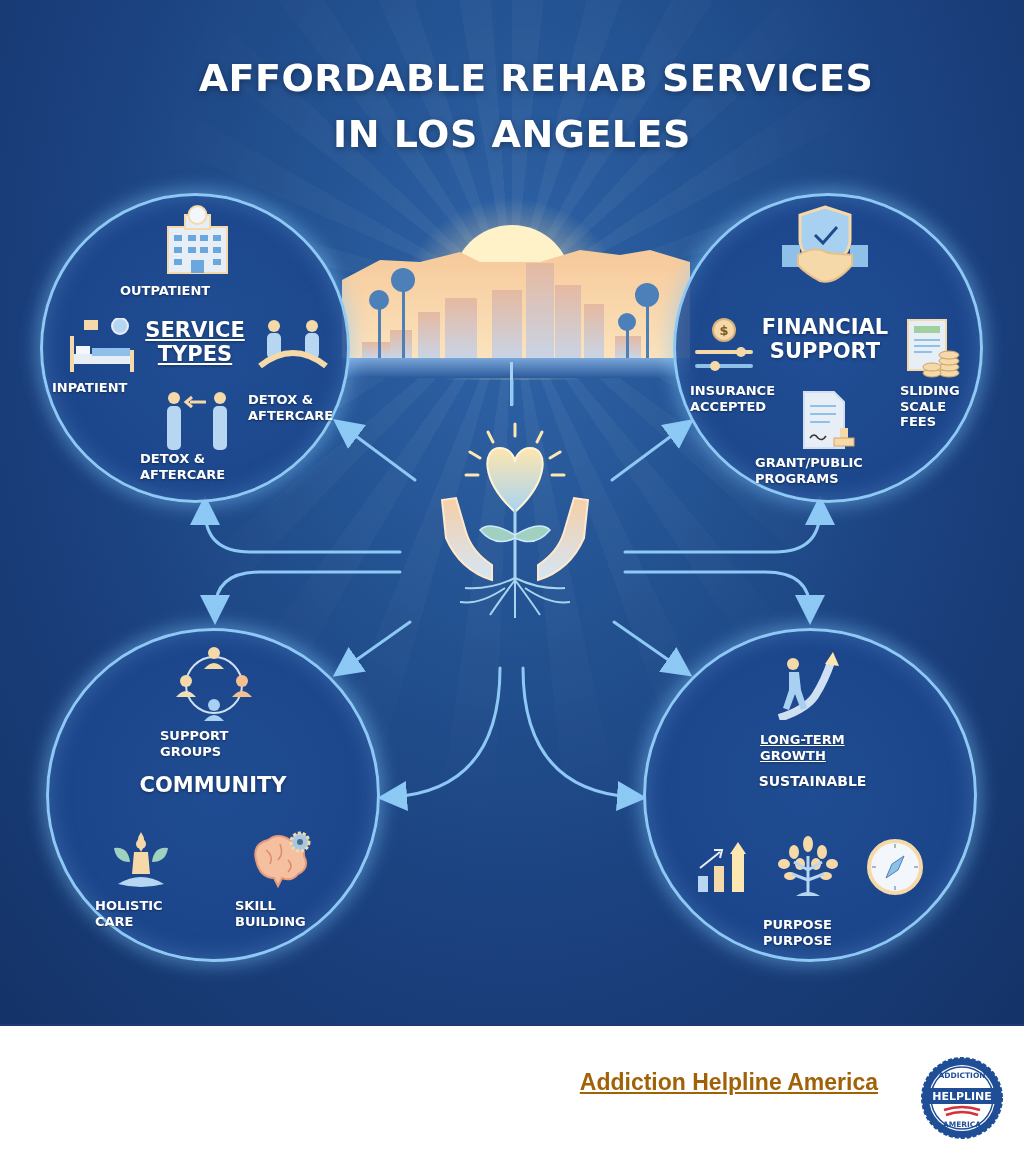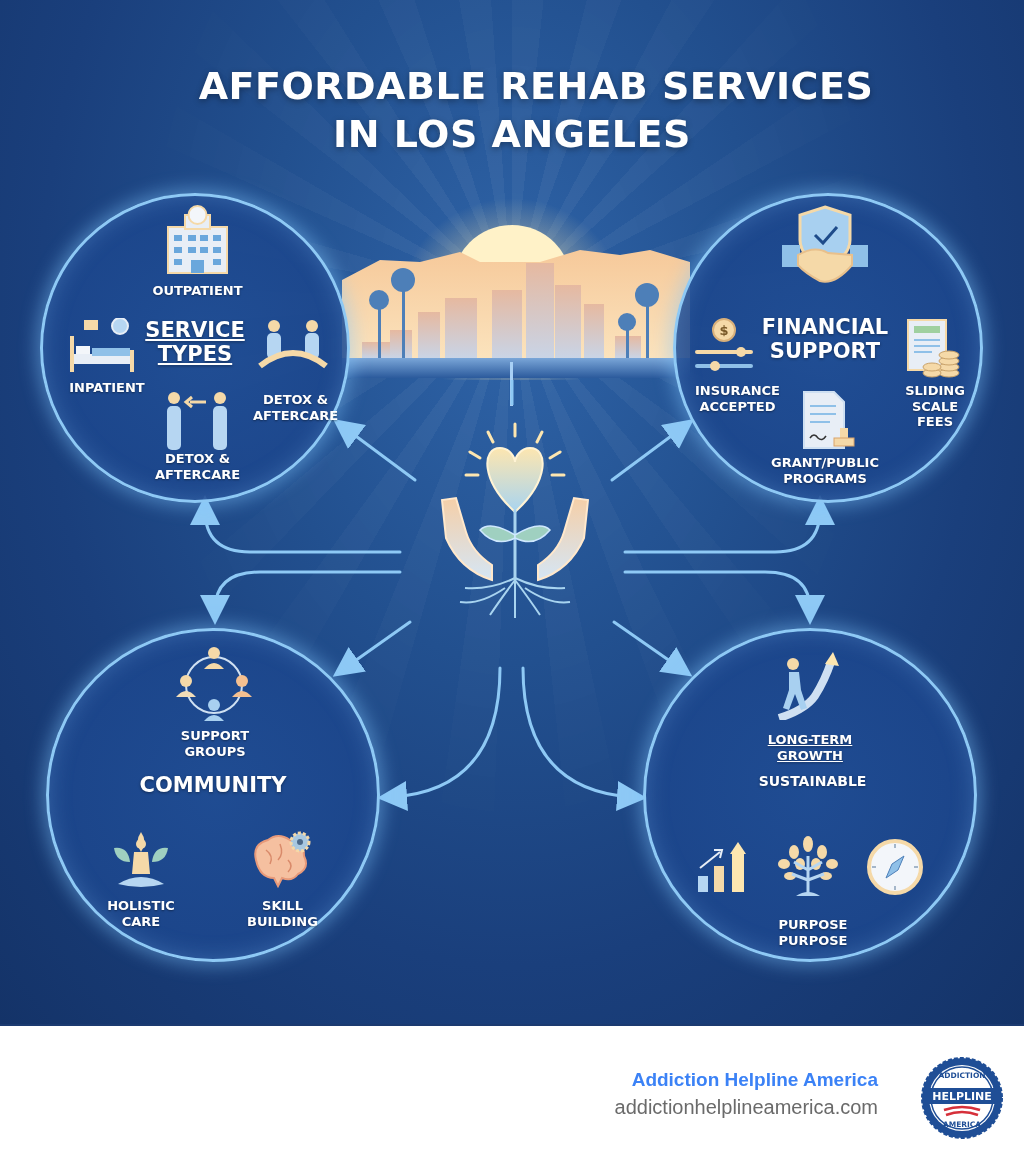--- a/index.html
+++ b/index.html
@@ -13,46 +13,46 @@
     position:absolute; left:0; top:0; width:1024px; height:1024px;
     background: repeating-conic-gradient(from 0deg at 512px 300px, rgba(255,255,255,0.06) 0deg 6deg, rgba(255,255,255,0) 6deg 14deg);
     -webkit-mask-image: radial-gradient(ellipse at 512px 300px, rgba(0,0,0,1) 0%, rgba(0,0,0,0.6) 25%, rgba(0,0,0,0) 55%);
     mask-image: radial-gradient(ellipse at 512px 300px, rgba(0,0,0,1) 0%, rgba(0,0,0,0.6) 25%, rgba(0,0,0,0) 55%);
   }
   .title {
     position:absolute; left:0; width:1024px; text-align:center; color:#ffffff;
     font-family:"DejaVu Sans", sans-serif; font-weight:bold; font-size:38px; letter-spacing:0.5px;
     text-shadow: 0 2px 6px rgba(0,0,0,0.35);
   }
-  .title.l1 { top:64px;padding-left:48px; }
+  .title.l1 { top:56px;padding-left:48px; }
   .title.l2 { top:112px; }
   .glowsun {
     position:absolute; left:382px; top:180px; width:260px; height:200px;
     background: radial-gradient(ellipse at 50% 60%, rgba(255,240,190,0.9) 0%, rgba(255,230,170,0.5) 25%, rgba(255,220,160,0) 60%);
   }
   svg.layer { position:absolute; left:0; top:0; }
   .circle {
     position:absolute; border-radius:50%;
     border:3px solid #8ec9f5;
     background: radial-gradient(circle at 50% 50%, rgba(32,78,150,0.85) 0%, rgba(28,70,140,0.9) 70%, rgba(40,90,165,0.95) 100%);
     box-shadow: 0 0 18px 4px rgba(130,200,255,0.45), inset 0 0 22px rgba(140,200,255,0.25);
   }
   .ctitle {
     position:absolute; color:#ffffff; font-weight:bold; text-align:center; line-height:1.15;
     font-family:"DejaVu Sans", sans-serif; text-shadow:0 1px 3px rgba(0,0,0,0.4);
   }
   .lbl {
-    position:absolute; color:#ffffff; font-weight:bold; text-align:center; line-height:1.2;
+    position:absolute; color:#ffffff; font-weight:bold; text-align:left; line-height:1.2;
     font-family:"DejaVu Sans", sans-serif; font-size:13px; text-shadow:0 1px 2px rgba(0,0,0,0.4);
   }
   .icon { position:absolute; }
   #footer { position:absolute; left:0; top:1024px; width:1024px; height:130px; background:#ffffff; border-top:2px solid #1b3a70; }
   .brand {
-    position:absolute; right:146px; top:43px; color:#3b82f6; font-weight:bold; font-size:19px;
-    font-family:"Liberation Sans", sans-serif; text-align:right; white-space:nowrap;
+    position:absolute; right:146px; top:43px; color:#a16207; font-weight:bold; font-size:23px;
+    font-family:"Liberation Sans", sans-serif; text-align:right; white-space:nowrap;text-decoration:underline;
   }
   .url {
     position:absolute; right:146px; top:70px; color:#6a6a6a; font-size:20px;
     font-family:"Liberation Sans", sans-serif; text-align:right; white-space:nowrap;
   }
   .seal { position:absolute; left:920px; top:30px; width:84px; height:84px; }
 </style>
 </head>
 <body>
 
@@ -380,21 +380,20 @@
       </g>
   </svg>
   <div class="lbl" style="left:763px;top:917px;width:100px;">
     <div>PURPOSE</div>
     <div>PURPOSE</div>
   </div>
 </div>
 
 <div id="footer">
   <div class="brand">Addiction Helpline America</div>
-  <div class="url">addictionhelplineamerica.com</div>
   <svg class="seal" viewBox="0 0 84 84">
     <circle cx="42" cy="42" r="40" fill="#1f4e96" stroke="#1f4e96" stroke-width="2" stroke-dasharray="4 2"></circle>
     <circle cx="42" cy="42" r="33" fill="#ffffff"></circle>
     <circle cx="42" cy="42" r="31" fill="none" stroke="#1f4e96" stroke-width="1.5"></circle>
     <text x="42" y="22" font-size="7.5" text-anchor="middle" fill="#1f4e96" font-family="DejaVu Sans, sans-serif" font-weight="bold">ADDICTION</text>
     <rect x="4" y="32" width="76" height="16" fill="#1f4e96"></rect>
     <text x="42" y="44" font-size="11" text-anchor="middle" fill="#ffffff" font-family="DejaVu Sans, sans-serif" font-weight="bold">HELPLINE</text>
     <g stroke="#d6303a" stroke-width="2.5" fill="none">
       <path d="M24 54 Q42 48 60 54"></path>
       <path d="M26 59 Q42 53 58 59"></path>

